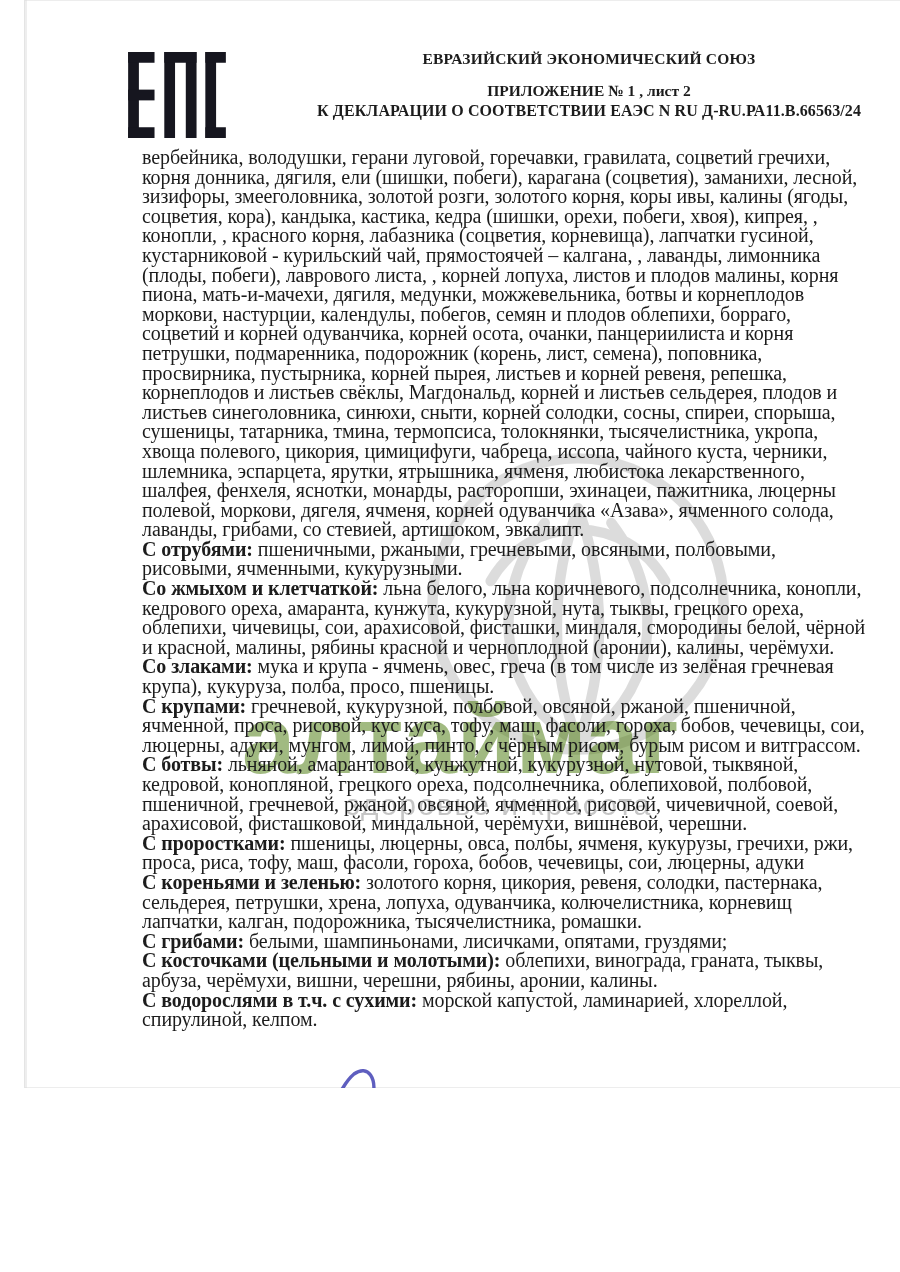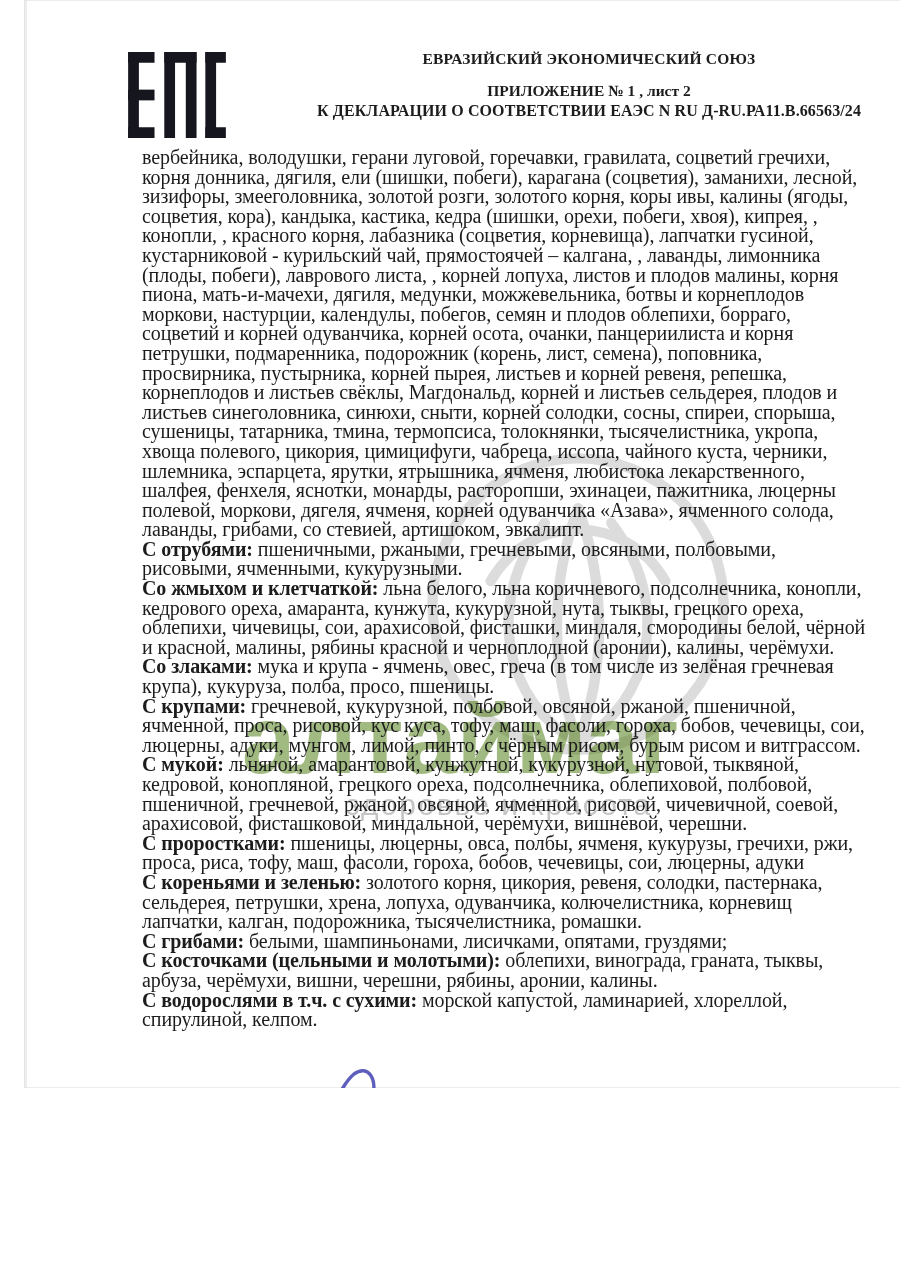--- a/index.html
+++ b/index.html
@@ -80,21 +80,21 @@
   </svg>
   <div class="wm wm-title">алтаймаг</div>
   <div class="wm wm-sub">здоровье и красота</div>
 
   <div class="bodytext">
     <p>вербейника, володушки, герани луговой, горечавки, гравилата, соцветий гречихи, корня донника, дягиля, ели (шишки, побеги), карагана (соцветия), заманихи, лесной, зизифоры, змееголовника, золотой розги, золотого корня, коры ивы, калины (ягоды, соцветия, кора), кандыка, кастика, кедра (шишки, орехи, побеги, хвоя), кипрея, , конопли, , красного корня, лабазника (соцветия, корневища), лапчатки гусиной, кустарниковой - курильский чай, прямостоячей – калгана, , лаванды, лимонника (плоды, побеги), лаврового листа, , корней лопуха, листов и плодов малины, корня пиона, мать-и-мачехи, дягиля, медунки, можжевельника, ботвы и корнеплодов моркови, настурции, календулы, побегов, семян и плодов облепихи, борраго, соцветий и корней одуванчика, корней осота, очанки, панцериилиста и корня петрушки, подмаренника, подорожник (корень, лист, семена), поповника, просвирника, пустырника, корней пырея, листьев и корней ревеня, репешка, корнеплодов и листьев свёклы, Магдональд, корней и листьев сельдерея, плодов и листьев синеголовника, синюхи, сныти, корней солодки, сосны, спиреи, спорыша, сушеницы, татарника, тмина, термопсиса, толокнянки, тысячелистника, укропа, хвоща полевого, цикория, цимицифуги, чабреца, иссопа, чайного куста, черники, шлемника, эспарцета, ярутки, ятрышника, ячменя, любистока лекарственного, шалфея, фенхеля, яснотки, монарды, расторопши, эхинацеи, пажитника, люцерны полевой, моркови, дягеля, ячменя, корней одуванчика «Азава», ячменного солода, лаванды, грибами, со стевией, артишоком, эвкалипт.</p>
     <p><b>С отрубями:</b> <span>пшеничными, ржаными, гречневыми, овсяными, полбовыми, рисовыми, ячменными, кукурузными.</span></p>
     <p><b>Со жмыхом и клетчаткой:</b> <span>льна белого, льна коричневого, подсолнечника, конопли, кедрового ореха, амаранта, кунжута, кукурузной, нута, тыквы, грецкого ореха, облепихи, чичевицы, сои, арахисовой, фисташки, миндаля, смородины белой, чёрной и красной, малины, рябины красной и черноплодной (аронии), калины, черёмухи.</span></p>
     <p><b>Со злаками:</b> <span>мука и крупа - ячмень, овес, греча (в том числе из зелёная гречневая крупа), кукуруза, полба, просо, пшеницы.</span></p>
     <p><b>С крупами:</b> <span>гречневой, кукурузной, полбовой, овсяной, ржаной, пшеничной, ячменной, проса, рисовой, кус куса, тофу, маш, фасоли, гороха, бобов, чечевицы, сои, люцерны, адуки, мунгом, лимой, пинто, с чёрным рисом, бурым рисом и витграссом.</span></p>
-    <p><b>С мукой:</b> <span>льняной, амарантовой, кунжутной, кукурузной, нутовой, тыквяной, кедровой, конопляной, грецкого ореха, подсолнечника, облепиховой, полбовой, пшеничной, гречневой, ржаной, овсяной, ячменной, рисовой, чичевичной, соевой, арахисовой, фисташковой, миндальной, черёмухи, вишнёвой, черешни.</span></p>
+    <p><b>С ботвы:</b> <span>льняной, амарантовой, кунжутной, кукурузной, нутовой, тыквяной, кедровой, конопляной, грецкого ореха, подсолнечника, облепиховой, полбовой, пшеничной, гречневой, ржаной, овсяной, ячменной, рисовой, чичевичной, соевой, арахисовой, фисташковой, миндальной, черёмухи, вишнёвой, черешни.</span></p>
     <p><b>С проростками:</b> <span>пшеницы, люцерны, овса, полбы, ячменя, кукурузы, гречихи, ржи, проса, риса, тофу, маш, фасоли, гороха, бобов, чечевицы, сои, люцерны, адуки</span></p>
     <p><b>С кореньями и зеленью:</b> <span>золотого корня, цикория, ревеня, солодки, пастернака, сельдерея, петрушки, хрена, лопуха, одуванчика, колючелистника, корневищ лапчатки, калган, подорожника, тысячелистника, ромашки.</span></p>
     <p><b>С грибами:</b> <span>белыми, шампиньонами, лисичками, опятами, груздями;</span></p>
     <p><b>С косточками (цельными и молотыми):</b> <span>облепихи, винограда, граната, тыквы, арбуза, черёмухи, вишни, черешни, рябины, аронии, калины.</span></p>
     <p><b>С водорослями в т.ч. с сухими:</b> <span>морской капустой, ламинарией, хлореллой, спирулиной, келпом.</span></p>
   </div>
 
   <div class="ft sig-line"></div>
   <div class="ft sig-caption">(подпись)</div>
   <div class="ft mp">М.П.</div>

